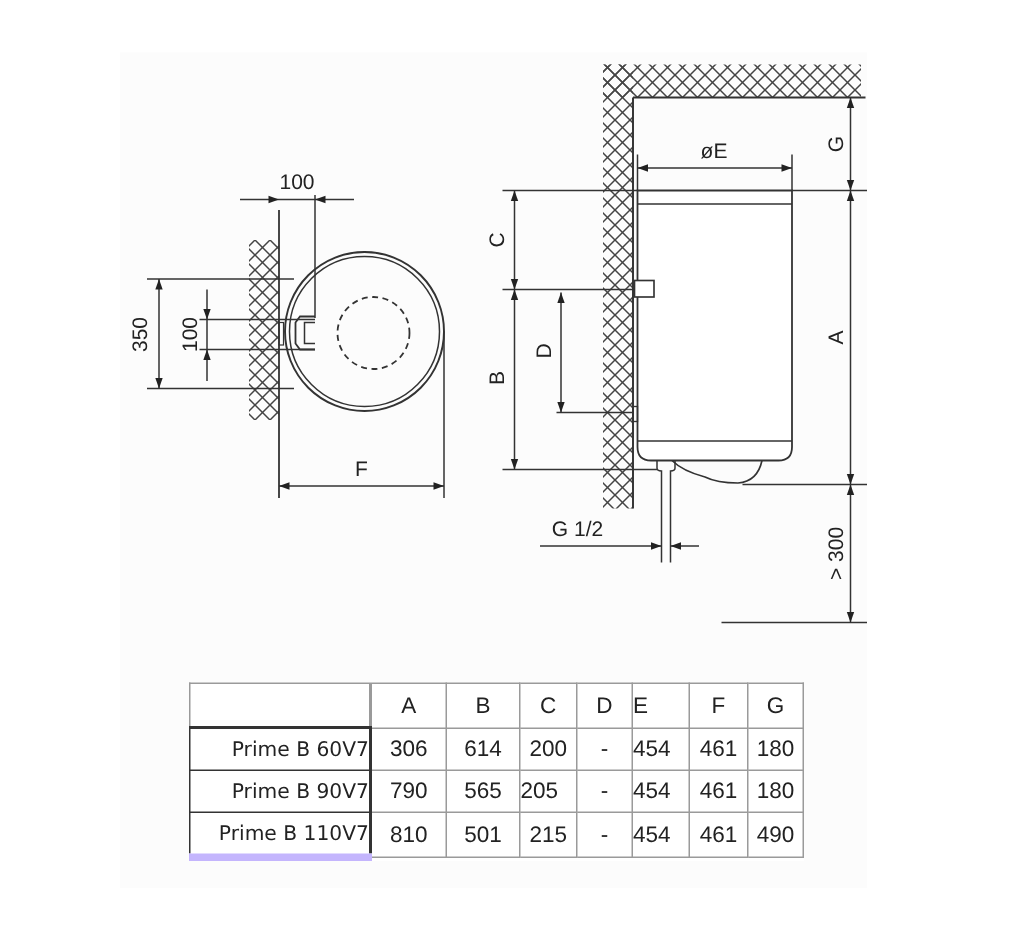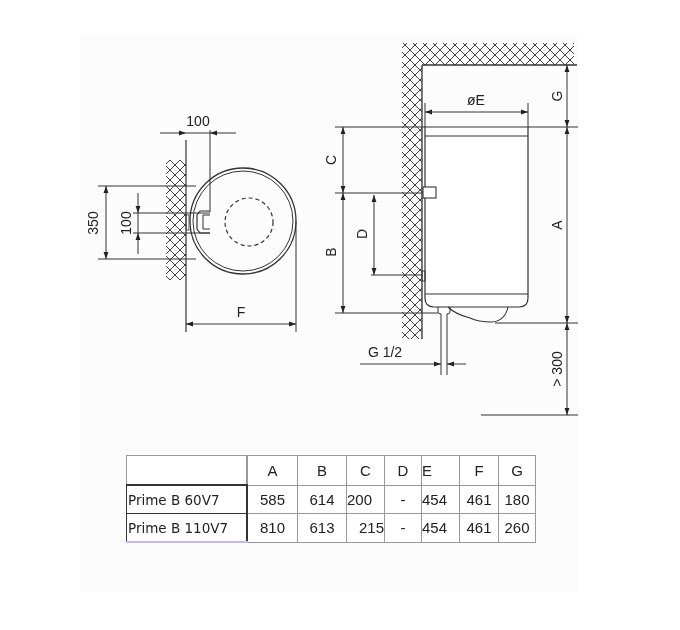--- a/index.html
+++ b/index.html
@@ -46,32 +46,32 @@
     table.spec td, table.spec th {
       border: 1px solid #9a9a9a;
       height: 27px;
       padding: 0;
       font-weight: normal;
       text-align: center;
       font-family: "Liberation Sans", sans-serif;
     }
     table.spec th { height: 28px; }
     table.spec td.model {
-      text-align: left;
+      text-align: right;
       padding-left: 1px;
       font-family: "DejaVu Sans", sans-serif;
       font-size: 13.5px;
       border: 1px solid #333;
       border-right: 2px solid #333;
     }
     table.spec th.corner {
       border-right: 2px solid #9a9a9a;
       border-bottom: 2px solid #333;
     }
-    table.spec tr:last-child td.model { border-bottom: 2px solid #c4b5fd; }
+    table.spec tr:last-child td.model { border-bottom: 5px solid #c4b5fd; }
     .c0 { width: 119px; }
     .c1 { width: 49px; }
     .c2 { width: 48px; }
     .c3 { width: 37px; }
     .c4 { width: 36px; }
     .c5 { width: 37px; text-align: left !important; }
     .c6 { width: 38px; }
     .c7 { width: 36px; }
   </style>
 </head>
@@ -186,32 +186,42 @@
     <th class="c1">A</th>
     <th class="c2">B</th>
     <th class="c3">C</th>
     <th class="c4">D</th>
     <th class="c5">E</th>
     <th class="c6">F</th>
     <th class="c7">G</th>
   </tr>
   <tr>
     <td class="model">Prime B 60V7</td>
-    <td>585</td>
+    <td>306</td>
     <td>614</td>
-    <td style="text-align:left">200</td>
+    <td style="text-align:center">200</td>
     <td>-</td>
     <td style="text-align:left">454</td>
     <td>461</td>
     <td>180</td>
   </tr>
   <tr>
-    <td class="model">Prime B 110V7</td>
-    <td>810</td>
-    <td>613</td>
-    <td style="text-align:right">215</td>
+    <td class="model">Prime B 90V7</td>
+    <td>790</td>
+    <td>565</td>
+    <td style="text-align:left">205</td>
     <td>-</td>
     <td style="text-align:left">454</td>
     <td>461</td>
-    <td>260</td>
+    <td>180</td>
+  </tr>
+  <tr>
+    <td class="model">Prime B 110V7</td>
+    <td>810</td>
+    <td>501</td>
+    <td style="text-align:center">215</td>
+    <td>-</td>
+    <td style="text-align:left">454</td>
+    <td>461</td>
+    <td>490</td>
   </tr>
 </tbody>
   </table>
 
 </body></html>

